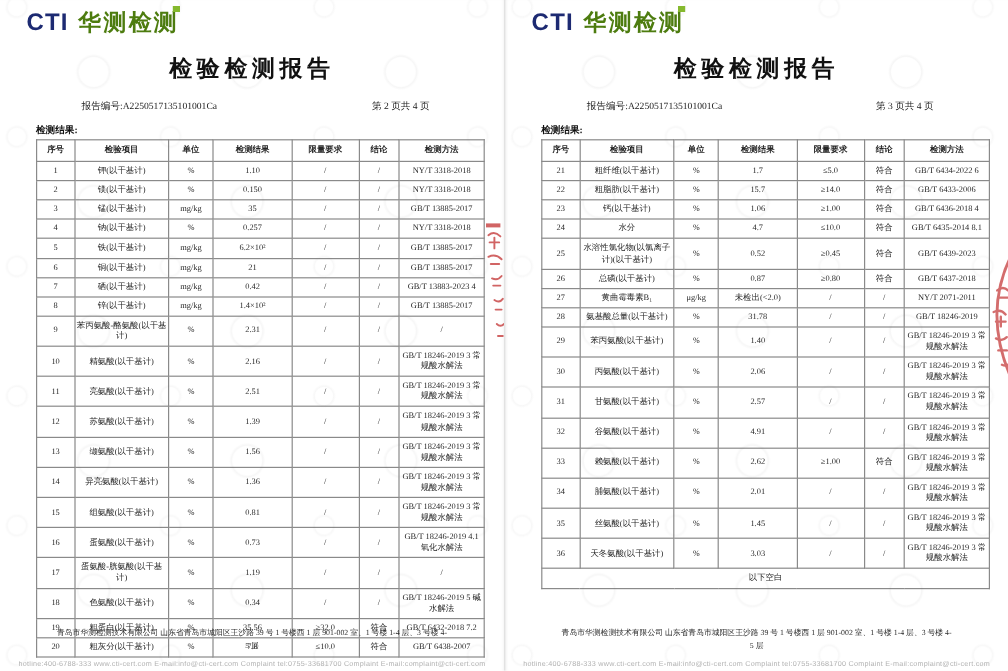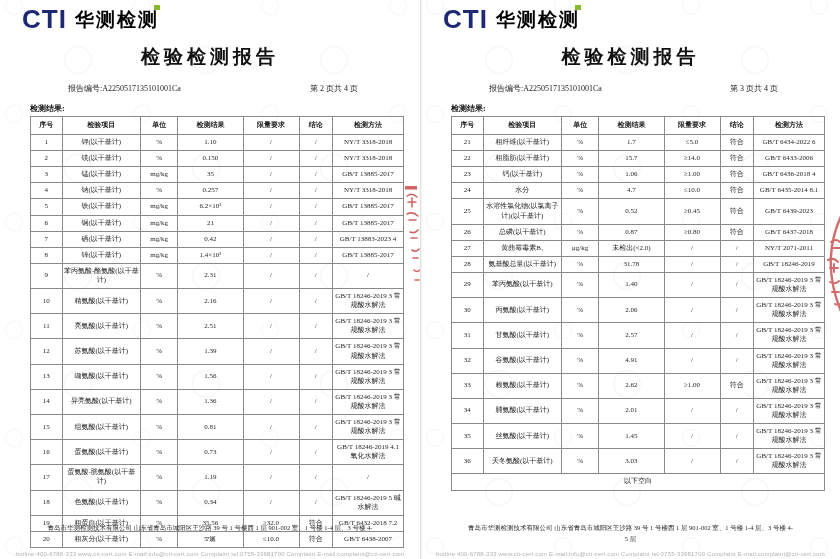--- a/index.html
+++ b/index.html
@@ -10,23 +10,23 @@
   .page.left{box-shadow:inset -2px 0 3px -2px rgba(0,0,0,.08);}
   
   .page::before{content:"";position:absolute;inset:0;pointer-events:none;
     background-image:
       radial-gradient(circle, rgba(90,90,90,0) 12px, rgba(90,90,90,.055) 13px, rgba(90,90,90,0) 15px),
       radial-gradient(circle, rgba(90,90,90,0) 7px, rgba(90,90,90,.045) 8px, rgba(90,90,90,0) 10px);
     background-size:128px 108px,128px 108px;
     background-position:14px 6px,78px 60px;}
   .logo{position:absolute;top:8px;left:22px;display:flex;align-items:flex-end;gap:8px;}
   .logo-cti{position:relative;font-family:"Liberation Sans","DejaVu Sans",sans-serif;font-weight:900;
-    font-size:26px;line-height:22px;color:#1d2a72;letter-spacing:1px;}
+    font-size:20px;line-height:22px;color:#1d2a72;letter-spacing:1px;}
   .logo-accent{position:absolute;top:-3px;right:-1px;width:6px;height:5px;background:#85b92e;}
-  .logo-brand{font-weight:bold;font-size:19px;line-height:21px;color:#000000;letter-spacing:2px;
+  .logo-brand{font-weight:bold;font-size:19px;line-height:21px;color:#4d7c0f;letter-spacing:2px;
     font-family:"Liberation Sans","DejaVu Sans",sans-serif;}
   .title{margin-top:44px;text-align:center;font-size:19px;font-weight:bold;letter-spacing:4px;color:#111;}
   .refline{display:flex;justify-content:space-between;align-items:baseline;margin:13px 62px 0 68px;font-size:8px;color:#222;}
   .results-label{margin:9px 0 2px 30px;font-size:8px;font-weight:bold;color:#111;}
   table{border-collapse:collapse;margin:2px auto 0 30px;width:374px;table-layout:fixed;font-size:7px;}
   th,td{border:0.5px solid #8a8a8a;text-align:center;vertical-align:middle;padding:3px 1px;line-height:1.3;
     word-break:break-all;color:#262626;}
   th{font-weight:bold;padding:4px 1px;}
   col.c0{width:8.5%}col.c1{width:21%}col.c2{width:10%}col.c3{width:17.5%}col.c4{width:15%}col.c5{width:9%}col.c6{width:19%}
   .footer-addr{position:absolute;bottom:15px;left:46px;right:46px;text-align:center;font-size:6.5px;

